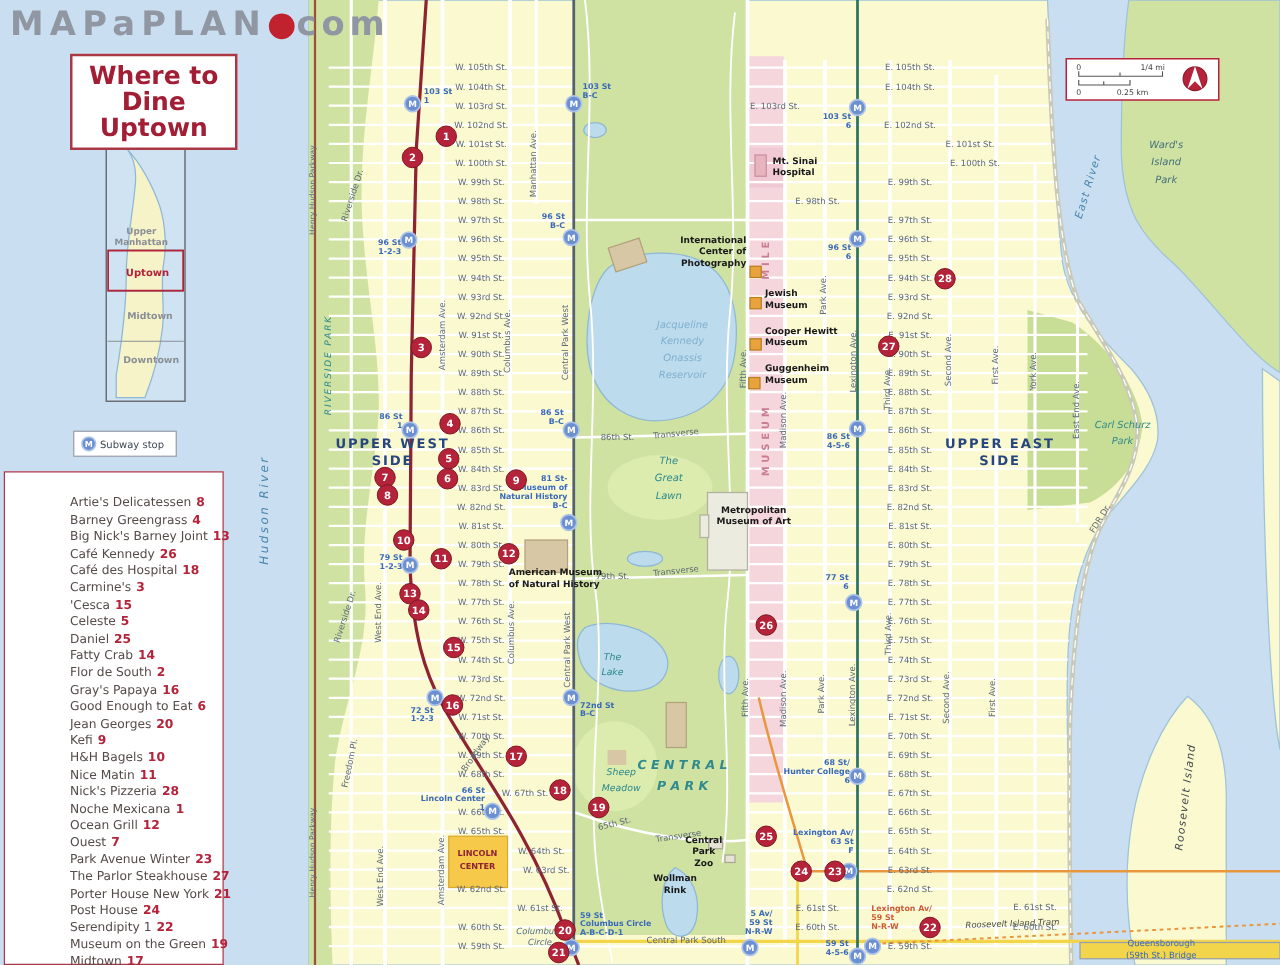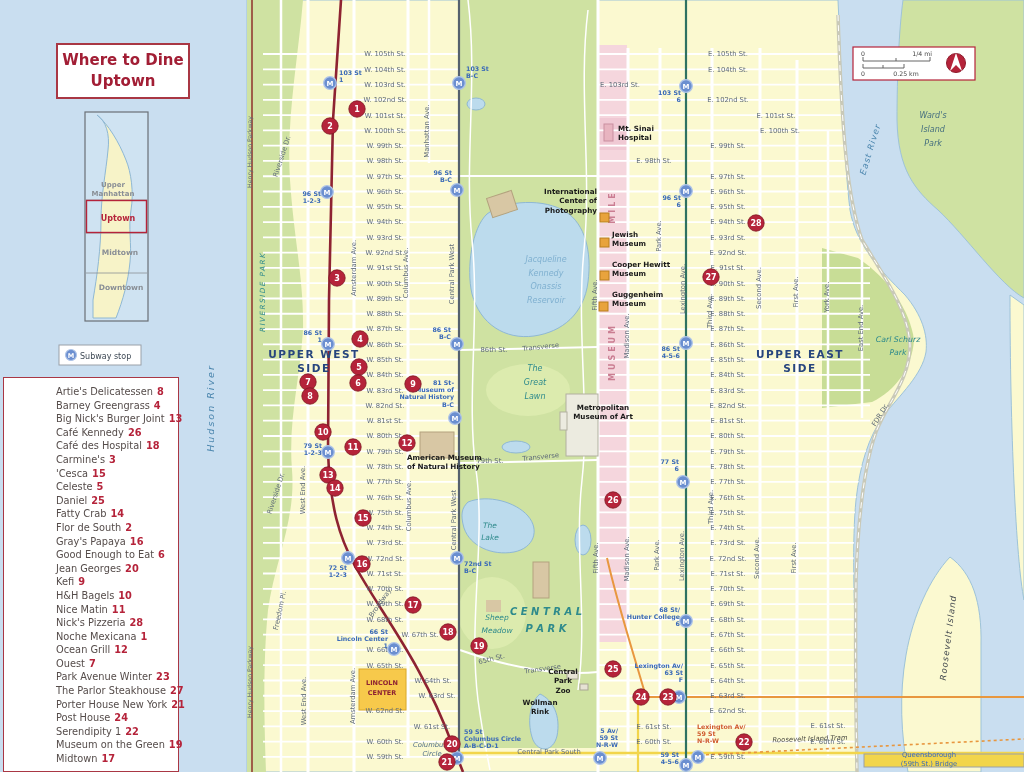--- a/index.html
+++ b/index.html
@@ -6,24 +6,24 @@
   .stage{position:relative;width:1024px;height:772px;overflow:hidden;background:#c9def0;
          font-family:"DejaVu Sans",sans-serif;}
   svg{position:absolute;left:0;top:0;}
   svg text{font-family:"DejaVu Sans",sans-serif;}
   .logo{position:absolute;left:8px;top:4px;font-size:27px;font-weight:bold;
         color:#9097a3;letter-spacing:5px;white-space:nowrap;}
   .logo .logo-dot{color:#c0222e;letter-spacing:0;}
   .logo .tld{letter-spacing:4px;}
   .title-box{position:absolute;left:56px;top:43px;width:126px;background:#fff;
         border:2px solid #a93744;text-align:center;color:#a21e35;font-weight:bold;
-        font-size:15px;line-height:21px;padding:5px 2px;}
+        font-size:20px;line-height:21px;padding:5px 2px;}
   .list-panel{position:absolute;left:3px;top:377px;width:176px;height:395px;
         background:#fff;border:1.5px solid #a93744;box-sizing:border-box;
-        padding:7px 0 0 52px;font-size:9.8px;line-height:13.6px;color:#554c4a;
+        padding:18px 0 0 52px;font-size:9.8px;line-height:13.6px;color:#554c4a;
         white-space:nowrap;}
   .r-num{color:#b5233a;font-weight:bold;margin-left:4px;}
 </style>
 </head>
 <body>
 
 <div class="stage">
 
   <svg id="map" width="1024" height="772" viewBox="0 0 1024 772">
     <defs>
@@ -1051,30 +1051,33 @@
       <path d="M 863,64 L 863,68 L 904,68 L 904,64 M 883,65 L 883,68" stroke="#555" stroke-width="0.9" fill="none"></path>
       <text x="863" y="76" text-anchor="middle" font-size="6.2" fill="#444">0</text>
       <text x="906" y="76" text-anchor="middle" font-size="6.2" fill="#444">0.25 km</text>
       <g>
         <circle cx="956" cy="63" r="9.5" fill="#b5233a" stroke="#8e1b2c"></circle>
         <polygon points="956,53 950,71 956,65 962,71" fill="#fff"></polygon>
       </g>
     </g>
   </svg>
 
+  <div class="logo">
+    <span>MAPaPLAN</span><span class="logo-dot">●</span><span class="tld">com</span>
+  </div>
 
   <div class="title-box">
     <div>Where to Dine</div>
     <div>Uptown</div>
   </div>
 
   <div class="list-panel" id="list-panel">
       <div><span class="r-name">Artie's Delicatessen</span><span class="r-num">8</span></div>
       <div><span class="r-name">Barney Greengrass</span><span class="r-num">4</span></div>
-      <div><span class="r-name">Big Nick's Burger Joint</span><span class="r-num">13</span></div>
+      <div><span class="r-name">Big Nick's Barney Joint</span><span class="r-num">13</span></div>
       <div><span class="r-name">Café Kennedy</span><span class="r-num">26</span></div>
       <div><span class="r-name">Café des Hospital</span><span class="r-num">18</span></div>
       <div><span class="r-name">Carmine's</span><span class="r-num">3</span></div>
       <div><span class="r-name">'Cesca</span><span class="r-num">15</span></div>
       <div><span class="r-name">Celeste</span><span class="r-num">5</span></div>
       <div><span class="r-name">Daniel</span><span class="r-num">25</span></div>
       <div><span class="r-name">Fatty Crab</span><span class="r-num">14</span></div>
       <div><span class="r-name">Flor de South</span><span class="r-num">2</span></div>
       <div><span class="r-name">Gray's Papaya</span><span class="r-num">16</span></div>
       <div><span class="r-name">Good Enough to Eat</span><span class="r-num">6</span></div>

